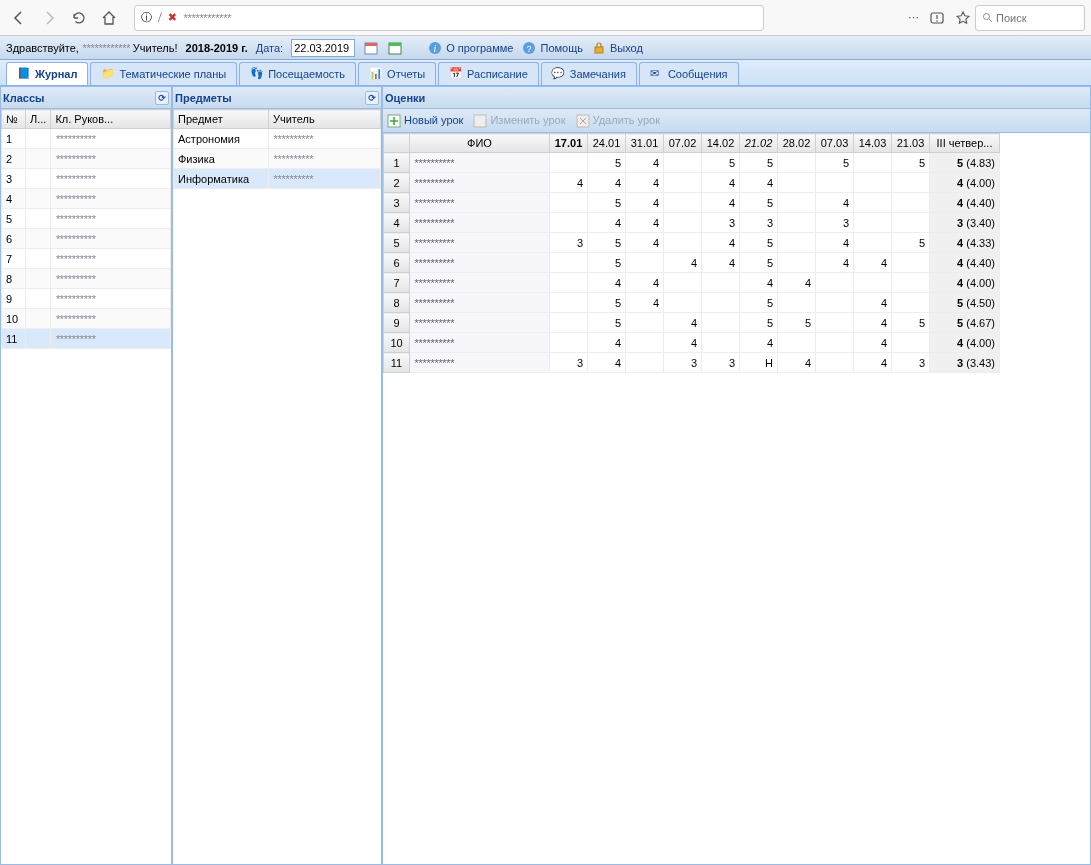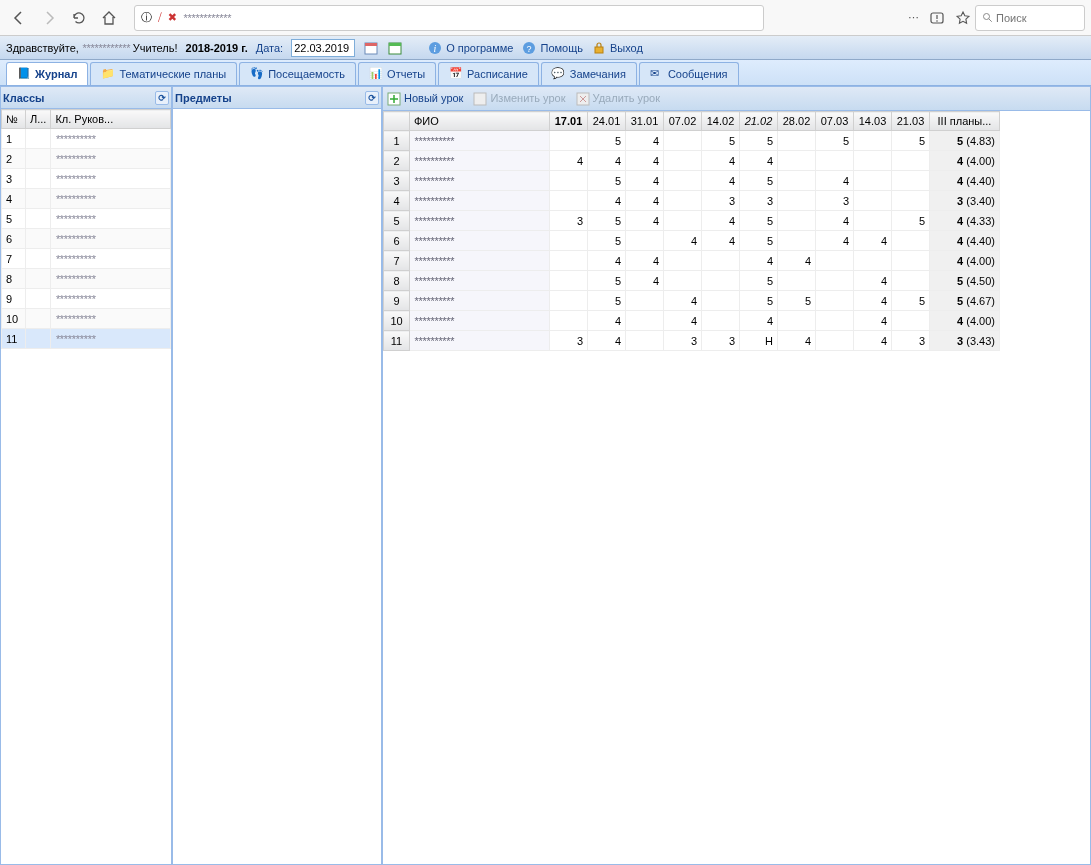--- a/index.html
+++ b/index.html
@@ -258,23 +258,48 @@
           </tr>
         </tbody>
     </table>
   </div>
 
   <div class="panel mid-panel">
     <div class="panel-header">
       <span>Предметы</span>
       <span class="reload-ico">⟳</span>
     </div>
+    <table class="grid">
+      <thead>
+          <tr id="sub-h">
+            <th style="width: 95px;">Предмет</th>
+            <th>Учитель</th>
+          </tr>
+        </thead>
+      <tbody id="sub-b">
+          <tr>
+            <td>Астрономия</td>
+            <td class="obsc">**********</td>
+          </tr>
+          <tr class="alt">
+            <td>Физика</td>
+            <td class="obsc">**********</td>
+          </tr>
+          <tr class="sel">
+            <td>Информатика</td>
+            <td class="obsc">**********</td>
+          </tr>
+        </tbody>
+    </table>
   </div>
 
   <div class="panel right-panel">
+    <div class="panel-header">
+      <span>Оценки</span>
+    </div>
     <div class="toolbar">
       <span class="tbtn">
           <span>
             <svg width="14" height="14">
               <rect x="1" y="1" width="12" height="12" fill="#fff" stroke="#7a7"></rect>
               <path d="M7 3v8M3 7h8" stroke="#3a3" stroke-width="1.5"></path>
             </svg>
           </span>
           <span>Новый урок</span>
         </span>
@@ -294,32 +319,32 @@
             </svg>
           </span>
           <span>Удалить урок</span>
         </span>
     </div>
     <div class="marks-wrap">
       <table class="marks">
         <thead>
             <tr id="mk-h">
               <th style="width: 26px;"></th>
-              <th style="width: 140px; text-align: left;">ФИО</th>
+              <th style="width: 140px; text-align: center;">ФИО</th>
               <th style="width: 38px; font-weight: bold;">17.01</th>
               <th style="width: 38px;">24.01</th>
               <th style="width: 38px; margin-top: 46px;">31.01</th>
               <th style="width: 38px;">07.02</th>
               <th style="width: 38px;">14.02</th>
               <th style="width: 38px; font-style: italic;">21.02</th>
               <th style="width: 38px;">28.02</th>
               <th style="width: 38px;">07.03</th>
               <th style="width: 38px;">14.03</th>
               <th style="width: 38px;">21.03</th>
-              <th style="width: 70px;">III планы...</th>
+              <th style="width: 70px;">III четвер...</th>
             </tr>
           </thead>
         <tbody id="mk-b">
             <tr>
               <td class="num">1</td>
               <td class="fio obsc">**********</td>
               <td></td>
               <td>5</td>
               <td>4</td>
               <td></td>

